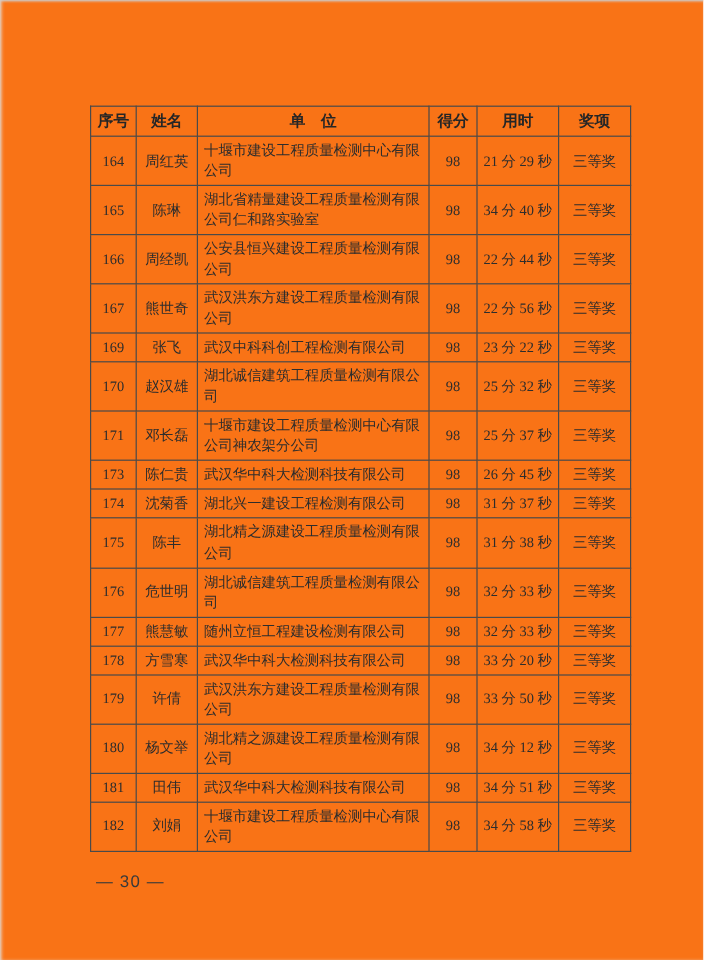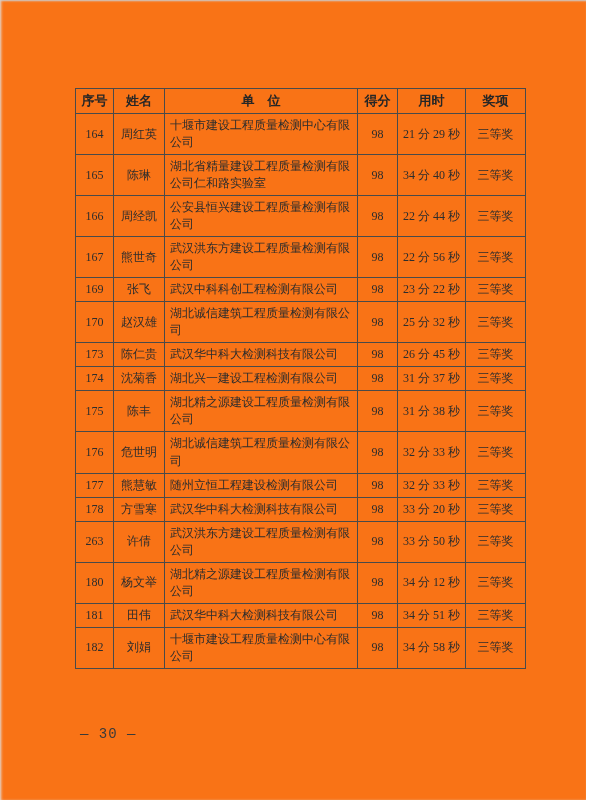--- a/index.html
+++ b/index.html
@@ -54,21 +54,21 @@
   }
   td.org {
     text-align: left;
     padding: 3px 5px;
     margin-top: 16px;
   }
   .footer {
     position: absolute;
     left: 80px;
     top: 726px;
-    font-family: Liberation Mono, monospace;
+    font-family: Liberation Sans, sans-serif;
     font-size: 14px;
     color: #3a3a3a;
     letter-spacing: 1px;
   }
 </style>
 </head>
 <body>
 
 <div class="page">
 
@@ -134,20 +134,28 @@
   </tr>
         <tr>
     <td>170</td>
     <td>赵汉雄</td>
     <td class="org">湖北诚信建筑工程质量检测有限公司</td>
     <td>98</td>
     <td>25 分 32 秒</td>
     <td>三等奖</td>
   </tr>
         <tr>
+    <td>171</td>
+    <td>邓长磊</td>
+    <td class="org">十堰市建设工程质量检测中心有限公司神农架分公司</td>
+    <td>98</td>
+    <td>25 分 37 秒</td>
+    <td>三等奖</td>
+  </tr>
+        <tr>
     <td>173</td>
     <td>陈仁贵</td>
     <td class="org">武汉华中科大检测科技有限公司</td>
     <td>98</td>
     <td>26 分 45 秒</td>
     <td>三等奖</td>
   </tr>
         <tr>
     <td>174</td>
     <td>沈菊香</td>
@@ -182,21 +190,21 @@
   </tr>
         <tr>
     <td>178</td>
     <td>方雪寒</td>
     <td class="org">武汉华中科大检测科技有限公司</td>
     <td>98</td>
     <td>33 分 20 秒</td>
     <td>三等奖</td>
   </tr>
         <tr>
-    <td>263</td>
+    <td>179</td>
     <td>许倩</td>
     <td class="org">武汉洪东方建设工程质量检测有限公司</td>
     <td>98</td>
     <td>33 分 50 秒</td>
     <td>三等奖</td>
   </tr>
         <tr>
     <td>180</td>
     <td>杨文举</td>
     <td class="org">湖北精之源建设工程质量检测有限公司</td>

